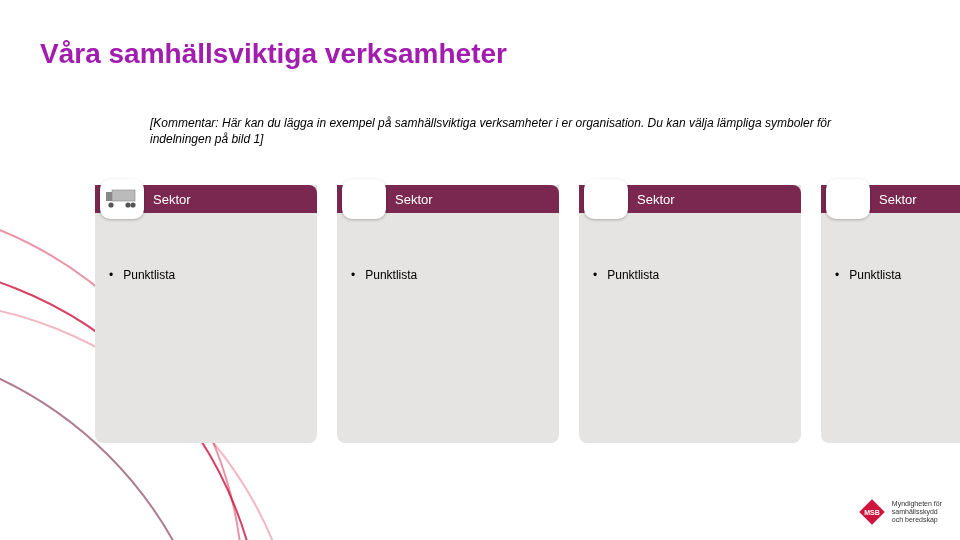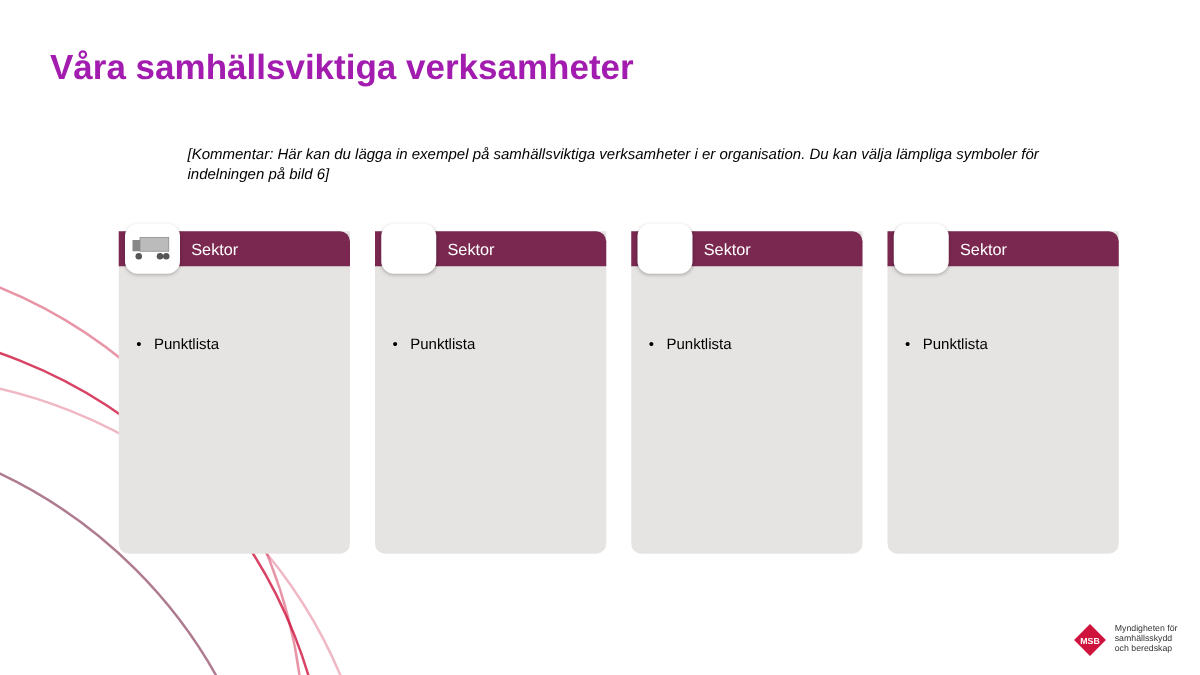--- a/index.html
+++ b/index.html
@@ -51,21 +51,21 @@
   
   .columns {
     position: absolute;
     left: 95px;
     top: 185px;
     display: flex;
     gap: 20px;
   }
 
   .col {
-    width: 185px;
+    width: 222px;
     background: #e6e4e2;
     border-bottom-left-radius: 8px;
     border-bottom-right-radius: 8px;
     position: relative;
   }
 
   .col-header {
     height: 28px;
     background: #7a2850;
     border-top-right-radius: 8px;
@@ -124,21 +124,21 @@
 </head>
 <body>
 
 <div class="arc arc1"></div>
 <div class="arc arc2"></div>
 <div class="arc arc3"></div>
 <div class="arc arc4"></div>
 
 <div class="title">Våra samhällsviktiga verksamheter</div>
 
-<div class="comment">[Kommentar: Här kan du lägga in exempel på samhällsviktiga verksamheter i er organisation. Du kan välja lämpliga symboler för indelningen på bild 6]</div>
+<div class="comment">[Kommentar: Här kan du lägga in exempel på samhällsviktiga verksamheter i er organisation. Du kan välja lämpliga symboler för indelningen på bild 1]</div>
 
 <div class="columns">
 
   <div class="col">
     <div class="icon-box">
       <svg width="34" height="22" viewBox="0 0 34 22">
         <rect x="1" y="4" width="6" height="9" fill="#888"></rect>
         <rect x="7" y="2" width="23" height="11" fill="#bbb" stroke="#888" stroke-width="0.6"></rect>
         <circle cx="6" cy="17" r="2.6" fill="#555"></circle>
         <circle cx="23" cy="17" r="2.6" fill="#555"></circle>

